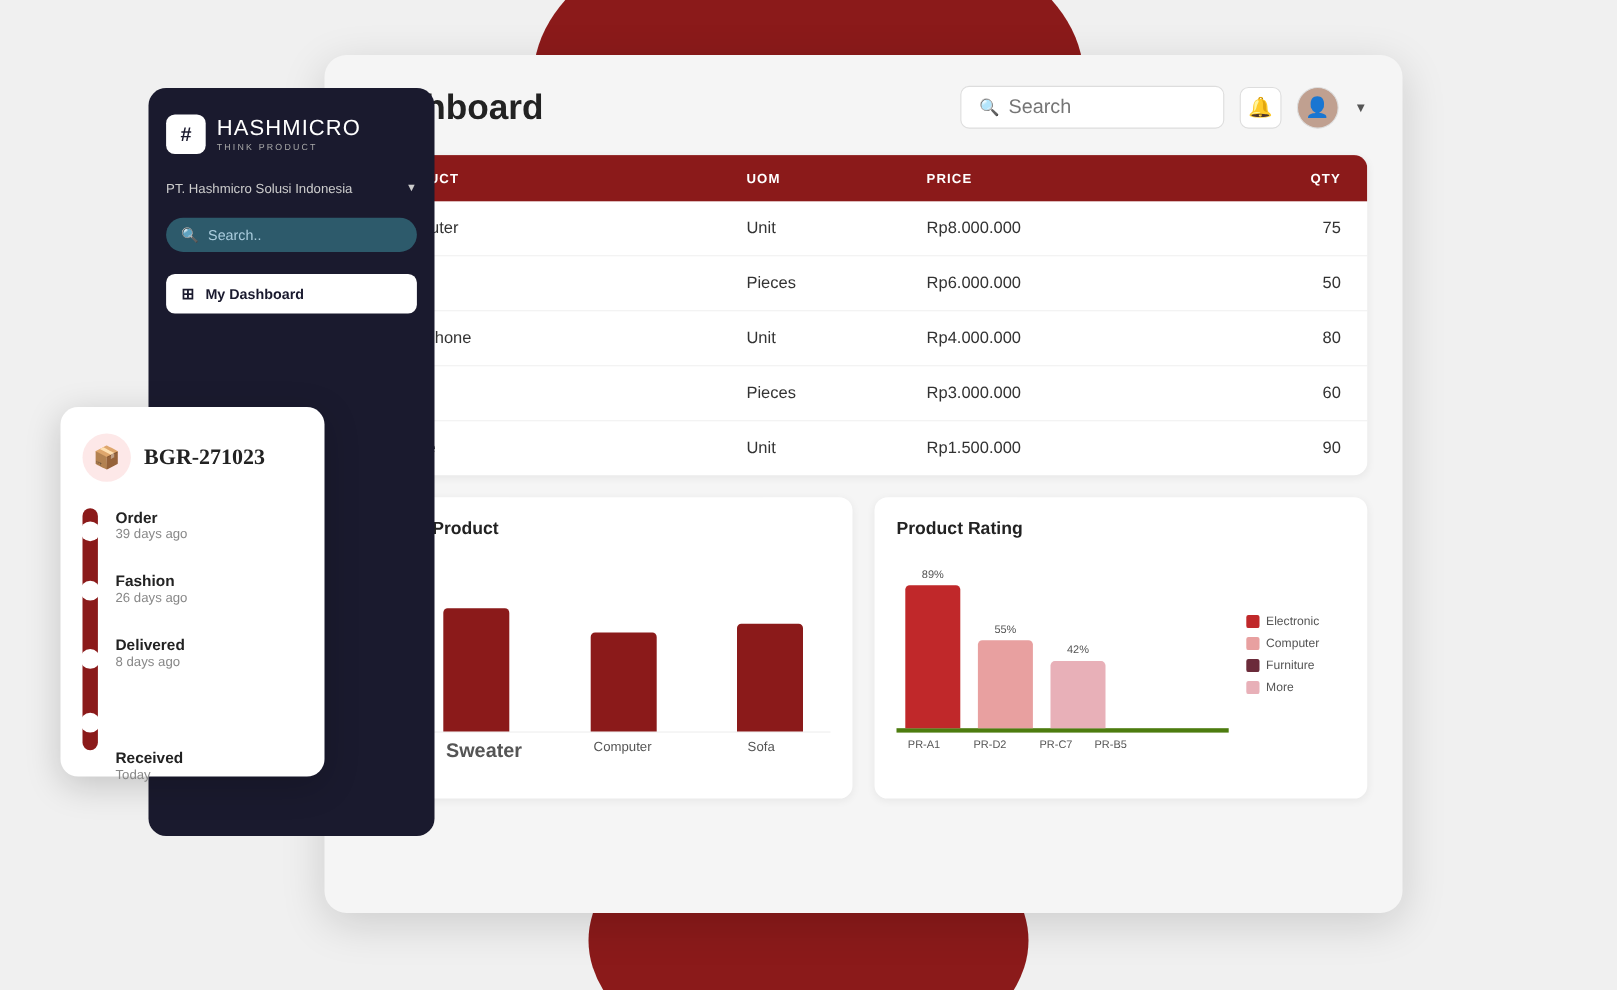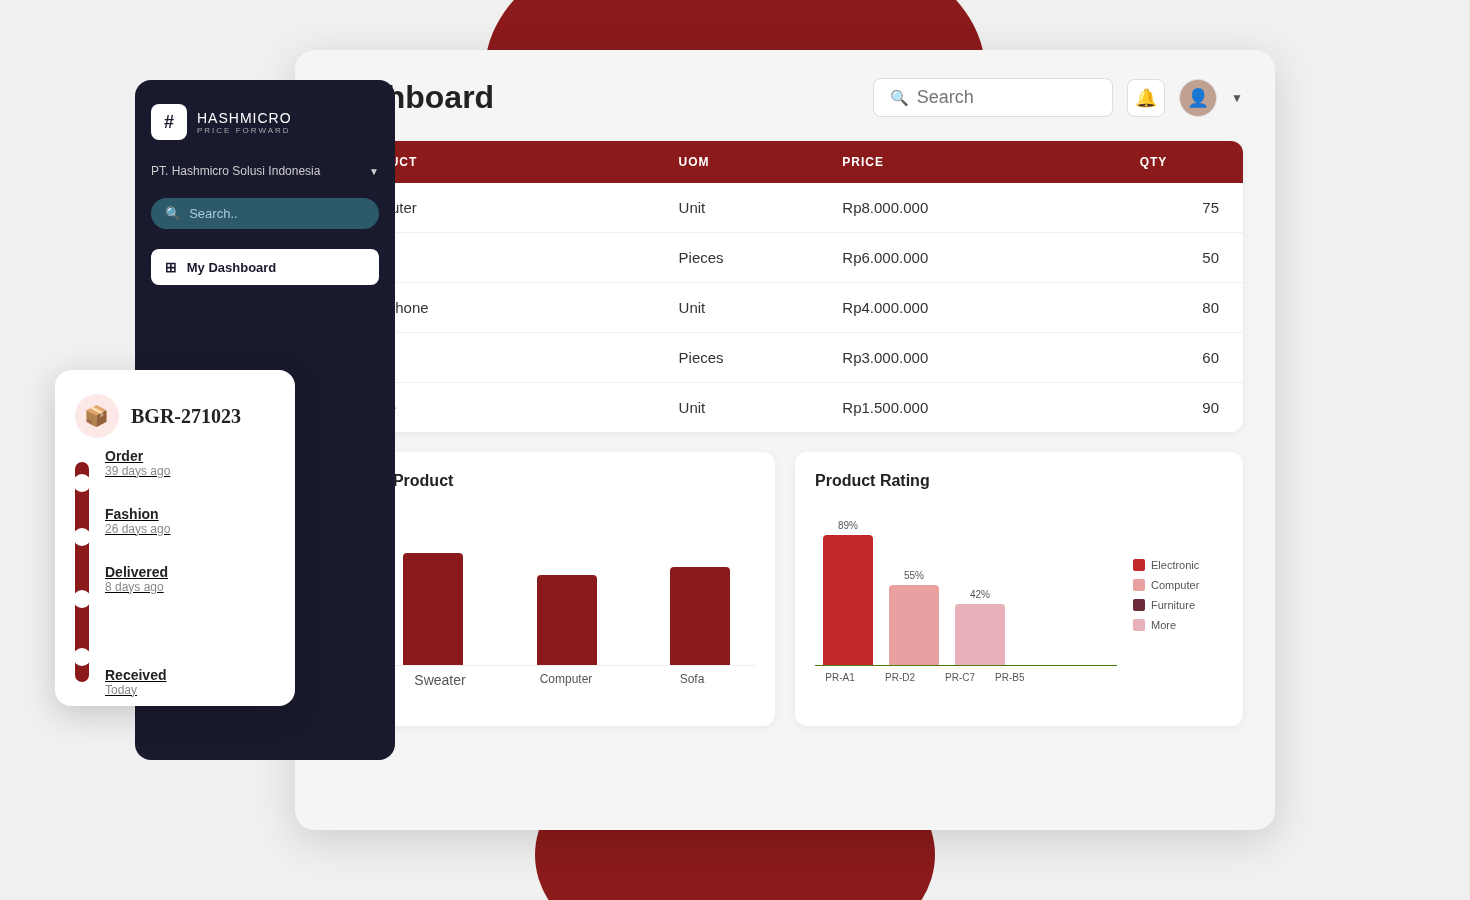--- a/index.html
+++ b/index.html
@@ -80,21 +80,21 @@
       font-weight: bold;
       color: #1a1a2e;
     }
 
     .logo-text {
       display: flex;
       flex-direction: column;
     }
 
     .logo-brand {
-      font-size: 14px;
+      font-size: 20px;
       font-weight: 900;
       color: white;
       letter-spacing: 1px;
     }
 
     .logo-brand span {
       font-weight: 400;
     }
 
     .logo-sub {
@@ -259,21 +259,21 @@
     }
 
     .th {
       color: white;
       font-size: 12px;
       font-weight: 700;
       letter-spacing: 1px;
       text-transform: uppercase;
     }
 
-    .th.right { text-align: center; }
+    .th.right { text-align: right; }
 
     .table-row {
       display: grid;
       grid-template-columns: 2fr 1fr 1.5fr 0.8fr;
       padding: 16px 24px;
       border-bottom: 1px solid #f0f0f0;
       align-items: center;
     }
 
     .table-row:last-child { border-bottom: none; }
@@ -349,21 +349,21 @@
       border-radius: 4px 4px 0 0;
     }
 
     
     .rating-chart-inner {
       display: flex;
       align-items: flex-end;
       gap: 16px;
       height: 160px;
       padding-left: 8px;
-      border-bottom: 1px solid #4d7c0f;
+      border-bottom: 4px solid #4d7c0f;
       position: relative;
     }
 
     .rating-bar-group {
       display: flex;
       flex-direction: column;
       align-items: center;
       gap: 4px;
     }
 
@@ -472,21 +472,21 @@
 
 <div class="scene">
 
   <div class="sidebar">
     <div class="logo-area">
       <div class="logo-icon">#</div>
       <div class="logo-text">
         <div class="logo-brand">
           <span>HASH</span><span>MICRO</span>
         </div>
-        <div class="logo-sub">PRICE FORWARD</div>
+        <div class="logo-sub">THINK PRODUCT</div>
       </div>
     </div>
 
     <div class="company-select">
       <span>PT. Hashmicro Solusi Indonesia</span>
       <span style="font-size:10px;">▼</span>
     </div>
 
     <div class="sidebar-search">
       <span style="color:#aaccdd;font-size:13px;">🔍</span>
@@ -583,21 +583,21 @@
 
             <div class="bar-group">
               <div class="bar" style="height:90px;background:#8B1A1A;"></div>
             </div>
 
             <div class="bar-group">
               <div class="bar" style="height:98px;background:#8B1A1A;"></div>
             </div>
           </div>
           <div style="display:flex;gap:0;padding-left:30px;margin-top:6px;">
-            <div style="flex:1;text-align:center;font-size:14px;color:#555;">Sweater</div>
+            <div style="flex:1;text-align:center;font-size:18px;color:#555;font-weight:bold;">Sweater</div>
             <div style="flex:1;text-align:center;font-size:12px;color:#555;">Computer</div>
             <div style="flex:1;text-align:center;font-size:12px;color:#555;">Sofa</div>
           </div>
         </div>
       </div>
 
       <div class="chart-card">
         <div class="chart-title">Product Rating</div>
         <div class="chart-right">
           <div class="chart-left-area">
@@ -662,21 +662,21 @@
 
       <div style="display:flex;flex-direction:column;align-items:center;position:relative;">
         <div style="width:14px;background:#8B1A1A;border-radius:7px;height:220px;position:relative;display:flex;flex-direction:column;align-items:center;justify-content:space-between;padding:10px 0;">
           <div style="width:18px;height:18px;background:white;border-radius:50;position:absolute;top:12px;left:-2px;border-radius:50%;"></div>
           <div style="width:18px;height:18px;background:white;border-radius:50%;position:absolute;top:66px;left:-2px;"></div>
           <div style="width:18px;height:18px;background:white;border-radius:50%;position:absolute;top:128px;left:-2px;"></div>
           <div style="width:18px;height:18px;background:white;border-radius:50%;position:absolute;top:186px;left:-2px;"></div>
         </div>
       </div>
 
-      <div style="display:flex;flex-direction:column;justify-content:center;height:220px;text-decoration:underline;">
+      <div style="display:flex;flex-direction:column;justify-content:flex-start;height:220px;">
         <div class="timeline-step">
           <span class="step-name">Order</span>
           <span class="step-time">39 days ago</span>
         </div>
         <div class="timeline-step">
           <span class="step-name">Fashion</span>
           <span class="step-time">26 days ago</span>
         </div>
         <div class="timeline-step">
           <span class="step-name">Delivered</span>

